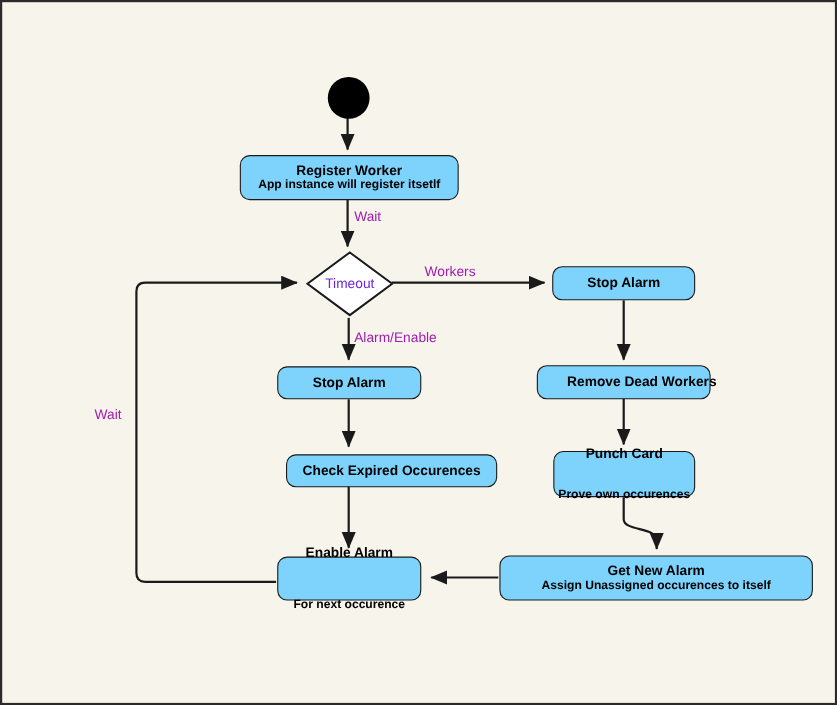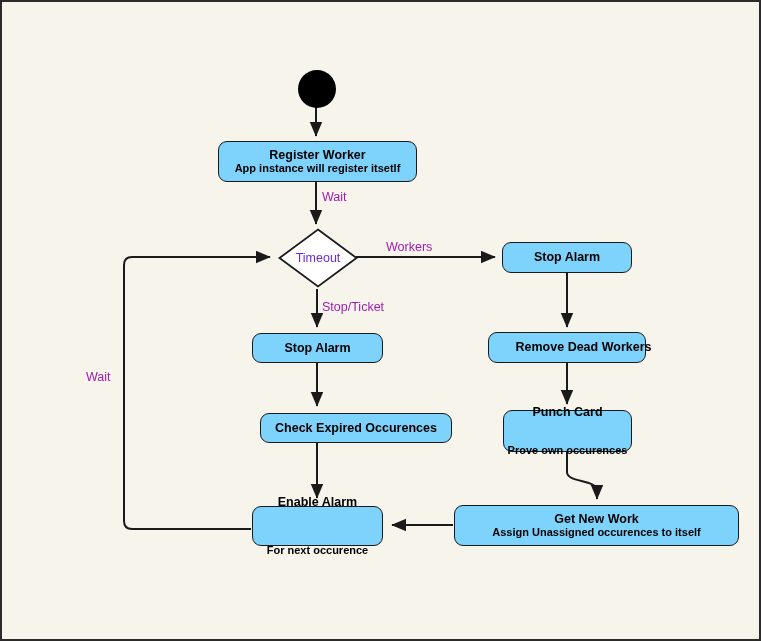--- a/index.html
+++ b/index.html
@@ -133,38 +133,38 @@
   <div class="node" style="left:486px; top:330px; width:158px; height:31px;padding-left:33px;">
     <div class="title">Remove Dead Workers</div>
   </div>
 
   <div class="node" style="left:501px; top:408px; width:129px; height:42px;gap:25px;">
     <div class="title">Punch Card</div>
     <div class="sub">Prove own occurences</div>
   </div>
 
   <div class="node" style="left:452px; top:503px; width:285px; height:41px;">
-    <div class="title">Get New Work</div>
+    <div class="title">Get New Alarm</div>
     <div class="sub">Assign Unassigned occurences to itself</div>
   </div>
 
   <div class="node" style="left:250px; top:331px; width:131px; height:30px;">
     <div class="title">Stop Alarm</div>
   </div>
 
   <div class="node" style="left:222px; top:411px; width:192px; height:30px;margin-left:36px;">
     <div class="title">Check Expired Occurences</div>
   </div>
 
   <div class="node" style="left:250px; top:504px; width:131px; height:40px;gap:34px;">
     <div class="title">Enable Alarm</div>
     <div class="sub">For next occurence</div>
   </div>
 
   <div class="edge-label" style="left:320px; top:188px;">Wait</div>
 
   <div class="edge-label" style="left:384px; top:238px;">Workers</div>
 
-  <div class="edge-label" style="left:320px; top:298px;">Stop/Ticket</div>
+  <div class="edge-label" style="left:320px; top:298px;">Alarm/Enable</div>
 
   <div class="edge-label" style="left:84px; top:368px;">Wait</div>
 
 </div>
 
 </body></html>

